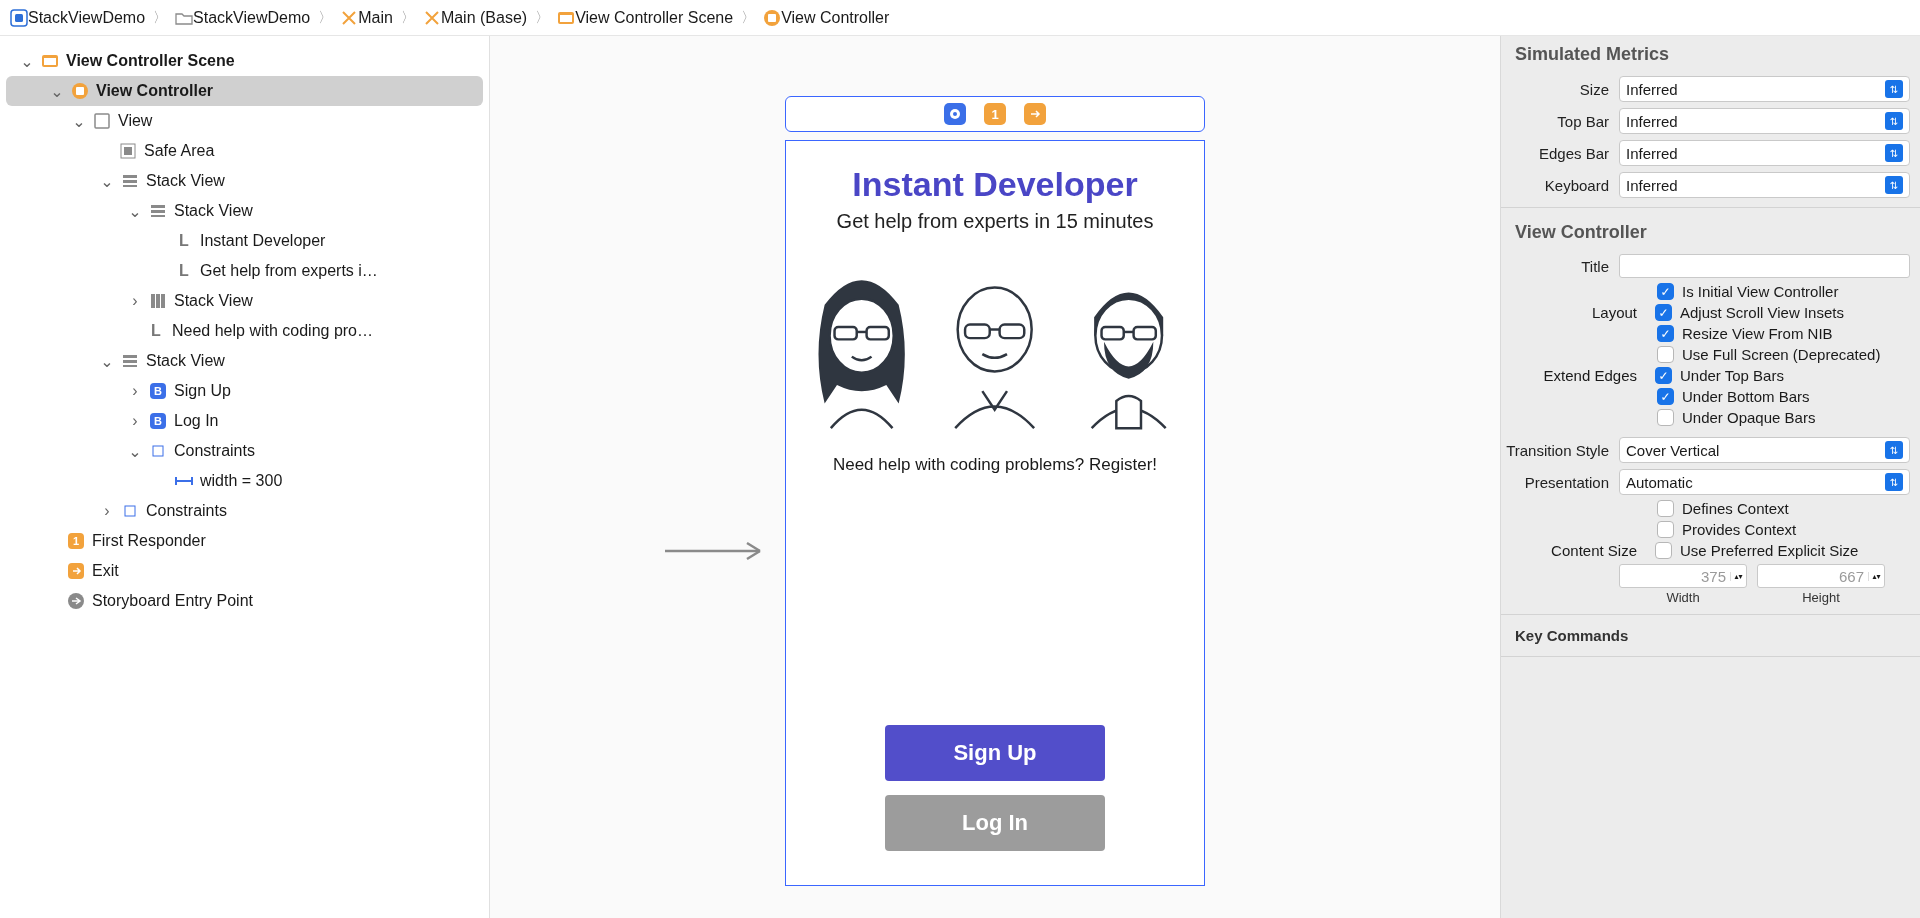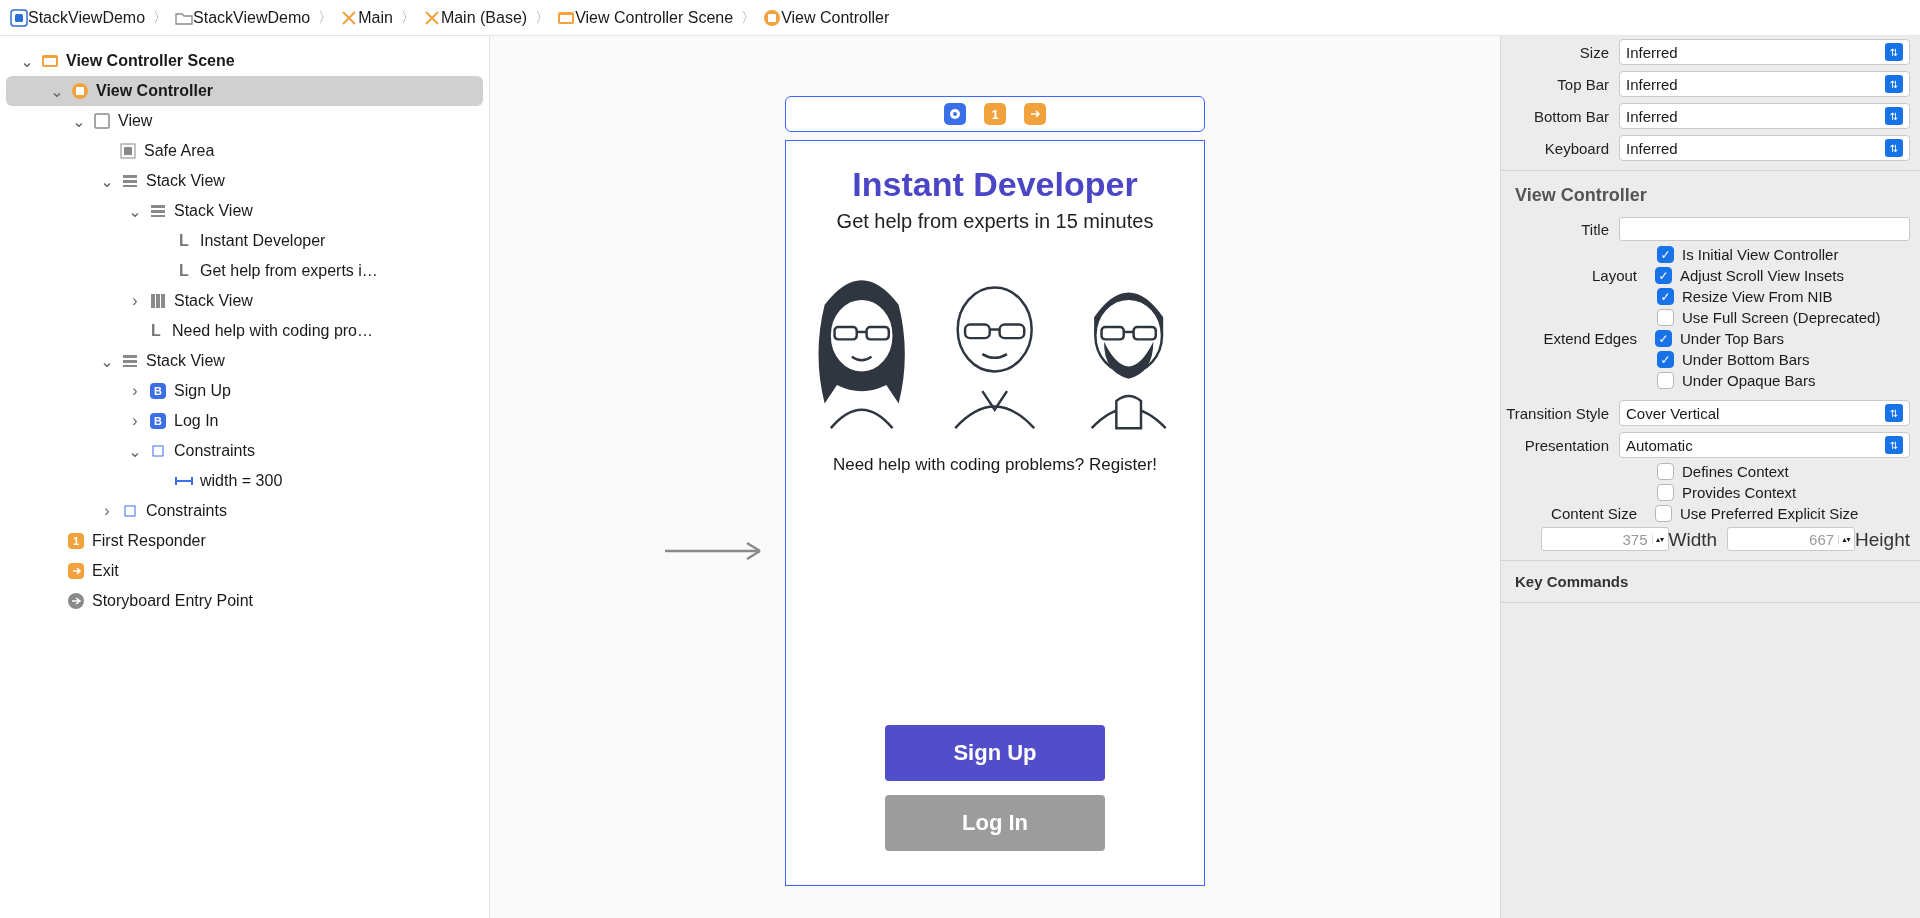--- a/index.html
+++ b/index.html
@@ -190,30 +190,30 @@
   width:17px;height:17px;border-radius:4px;border:1px solid #b7b7b7;background:#fff;
   display:flex;align-items:center;justify-content:center;
 }
 .chk.on { background:#1873e8;border-color:#1873e8; }
 .chk.on::after{content:"✓";color:#fff;font-size:12px;}
 .textfield {
   background:#fff;border:1px solid #c9c9c9;border-radius:3px;height:24px;width:100%;
 }
 .stepper-group { display:flex;gap:10px;align-items:flex-start; }
 .stepper {
-  display:flex;flex-direction:row;align-items:center;
+  display:flex;flex-direction:column;align-items:center;
 }
 .stepper .sfield {
   display:flex;align-items:center;
   background:#fff;border:1px solid #c9c9c9;border-radius:3px;height:24px;
   width:128px;
 }
 .stepper .sfield span:first-child{flex:1;text-align:right;padding-right:4px;color:#9a9a9a;}
 .stepper .sfield .st-btns{width:16px;border-left:1px solid #ddd;font-size:8px;display:flex;flex-direction:column;align-items:center;}
-.stepper .cap{font-size:19px;color:#333;margin-top:2px;}
+.stepper .cap{font-size:13px;color:#333;margin-top:2px;}
 .divider{height:1px;background:#d3d3d3;margin:6px 0;}
 .tree-icon{width:20px;height:20px;display:inline-flex;align-items:center;justify-content:center;}
 svg{display:block}
 </style>
 </head>
 <body>
 
 <div class="breadcrumb">
   <span class="crumb">
     <span class="icon-sm">
@@ -542,41 +542,42 @@
             <span>Sign Up</span>
           </div>
       <div class="btn secondary">
             <span>Log In</span>
           </div>
     </div>
   </div>
 </div>
 
 <div class="inspector">
+  <div class="ins-section-title">Simulated Metrics</div>
 
   <div class="ins-row">
     <div class="lbl">Size</div>
     <div class="ctl">
           <div class="popup">
             <span>Inferred</span>
             <span class="arrows">⇅</span>
           </div>
         </div>
   </div>
   <div class="ins-row">
     <div class="lbl">Top Bar</div>
     <div class="ctl">
           <div class="popup">
             <span>Inferred</span>
             <span class="arrows">⇅</span>
           </div>
         </div>
   </div>
   <div class="ins-row">
-    <div class="lbl">Bottom Bar</div>
+    <div class="lbl">Edges Bar</div>
     <div class="ctl">
           <div class="popup">
             <span>Inferred</span>
             <span class="arrows">⇅</span>
           </div>
         </div>
   </div>
   <div class="ins-row">
     <div class="lbl">Keyboard</div>
     <div class="ctl">

